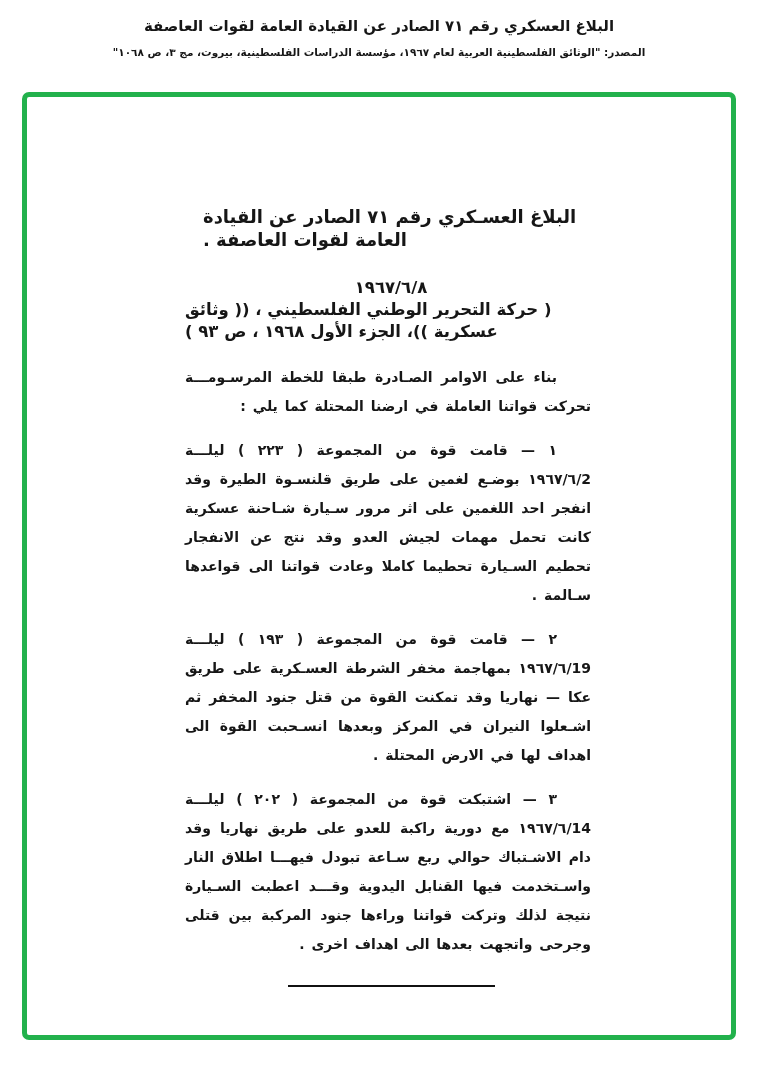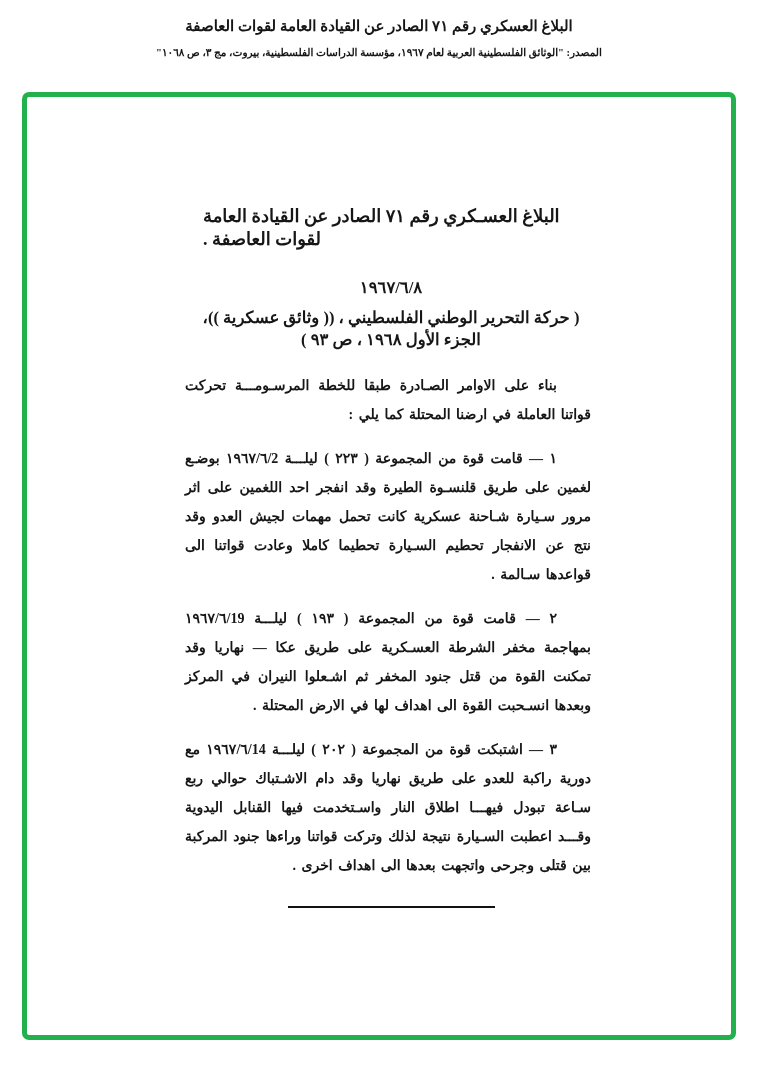--- a/index.html
+++ b/index.html
@@ -1,15 +1,15 @@
 <!DOCTYPE html>
 <html lang="ar" dir="rtl"><head>
 <meta charset="utf-8">
 <style>
-  * { box-sizing: border-box; font-family: Liberation Serif, serif; }
+  * { box-sizing: border-box; }
   html, body { margin: 0; padding: 0; }
   body {
     width: 758px; height: 1078px;
     background: #ffffff;
     font-family: "DejaVu Sans", sans-serif;
     color: #161616;
     position: relative;
     overflow: hidden;
   }
   .top-header { padding-top: 16px; text-align: center; direction: rtl; }
@@ -31,25 +31,25 @@
     direction: rtl;
   }
   .doc-title {
     font-size: 18px; font-weight: 700;
     line-height: 23px; text-align: left;
     margin: 0 18px 26px 18px;
   }
   .doc-date {
     font-size: 16.5px; font-weight: 700;
     line-height: 22px; text-align: center;
-    margin: 8px;
+    margin: 0;
   }
   .doc-citation {
     font-size: 16.5px; font-weight: 700;
-    line-height: 22px; text-align: center;
+    line-height: 22px; text-align: left;
     margin: 0 0 20px 0;
   }
   .para {
     font-size: 14px; font-weight: 700;
     line-height: 29px;
     text-align: justify;
     text-indent: 34px;
     margin: 0 6px 15px 0;
     word-spacing: 2px;
   }

